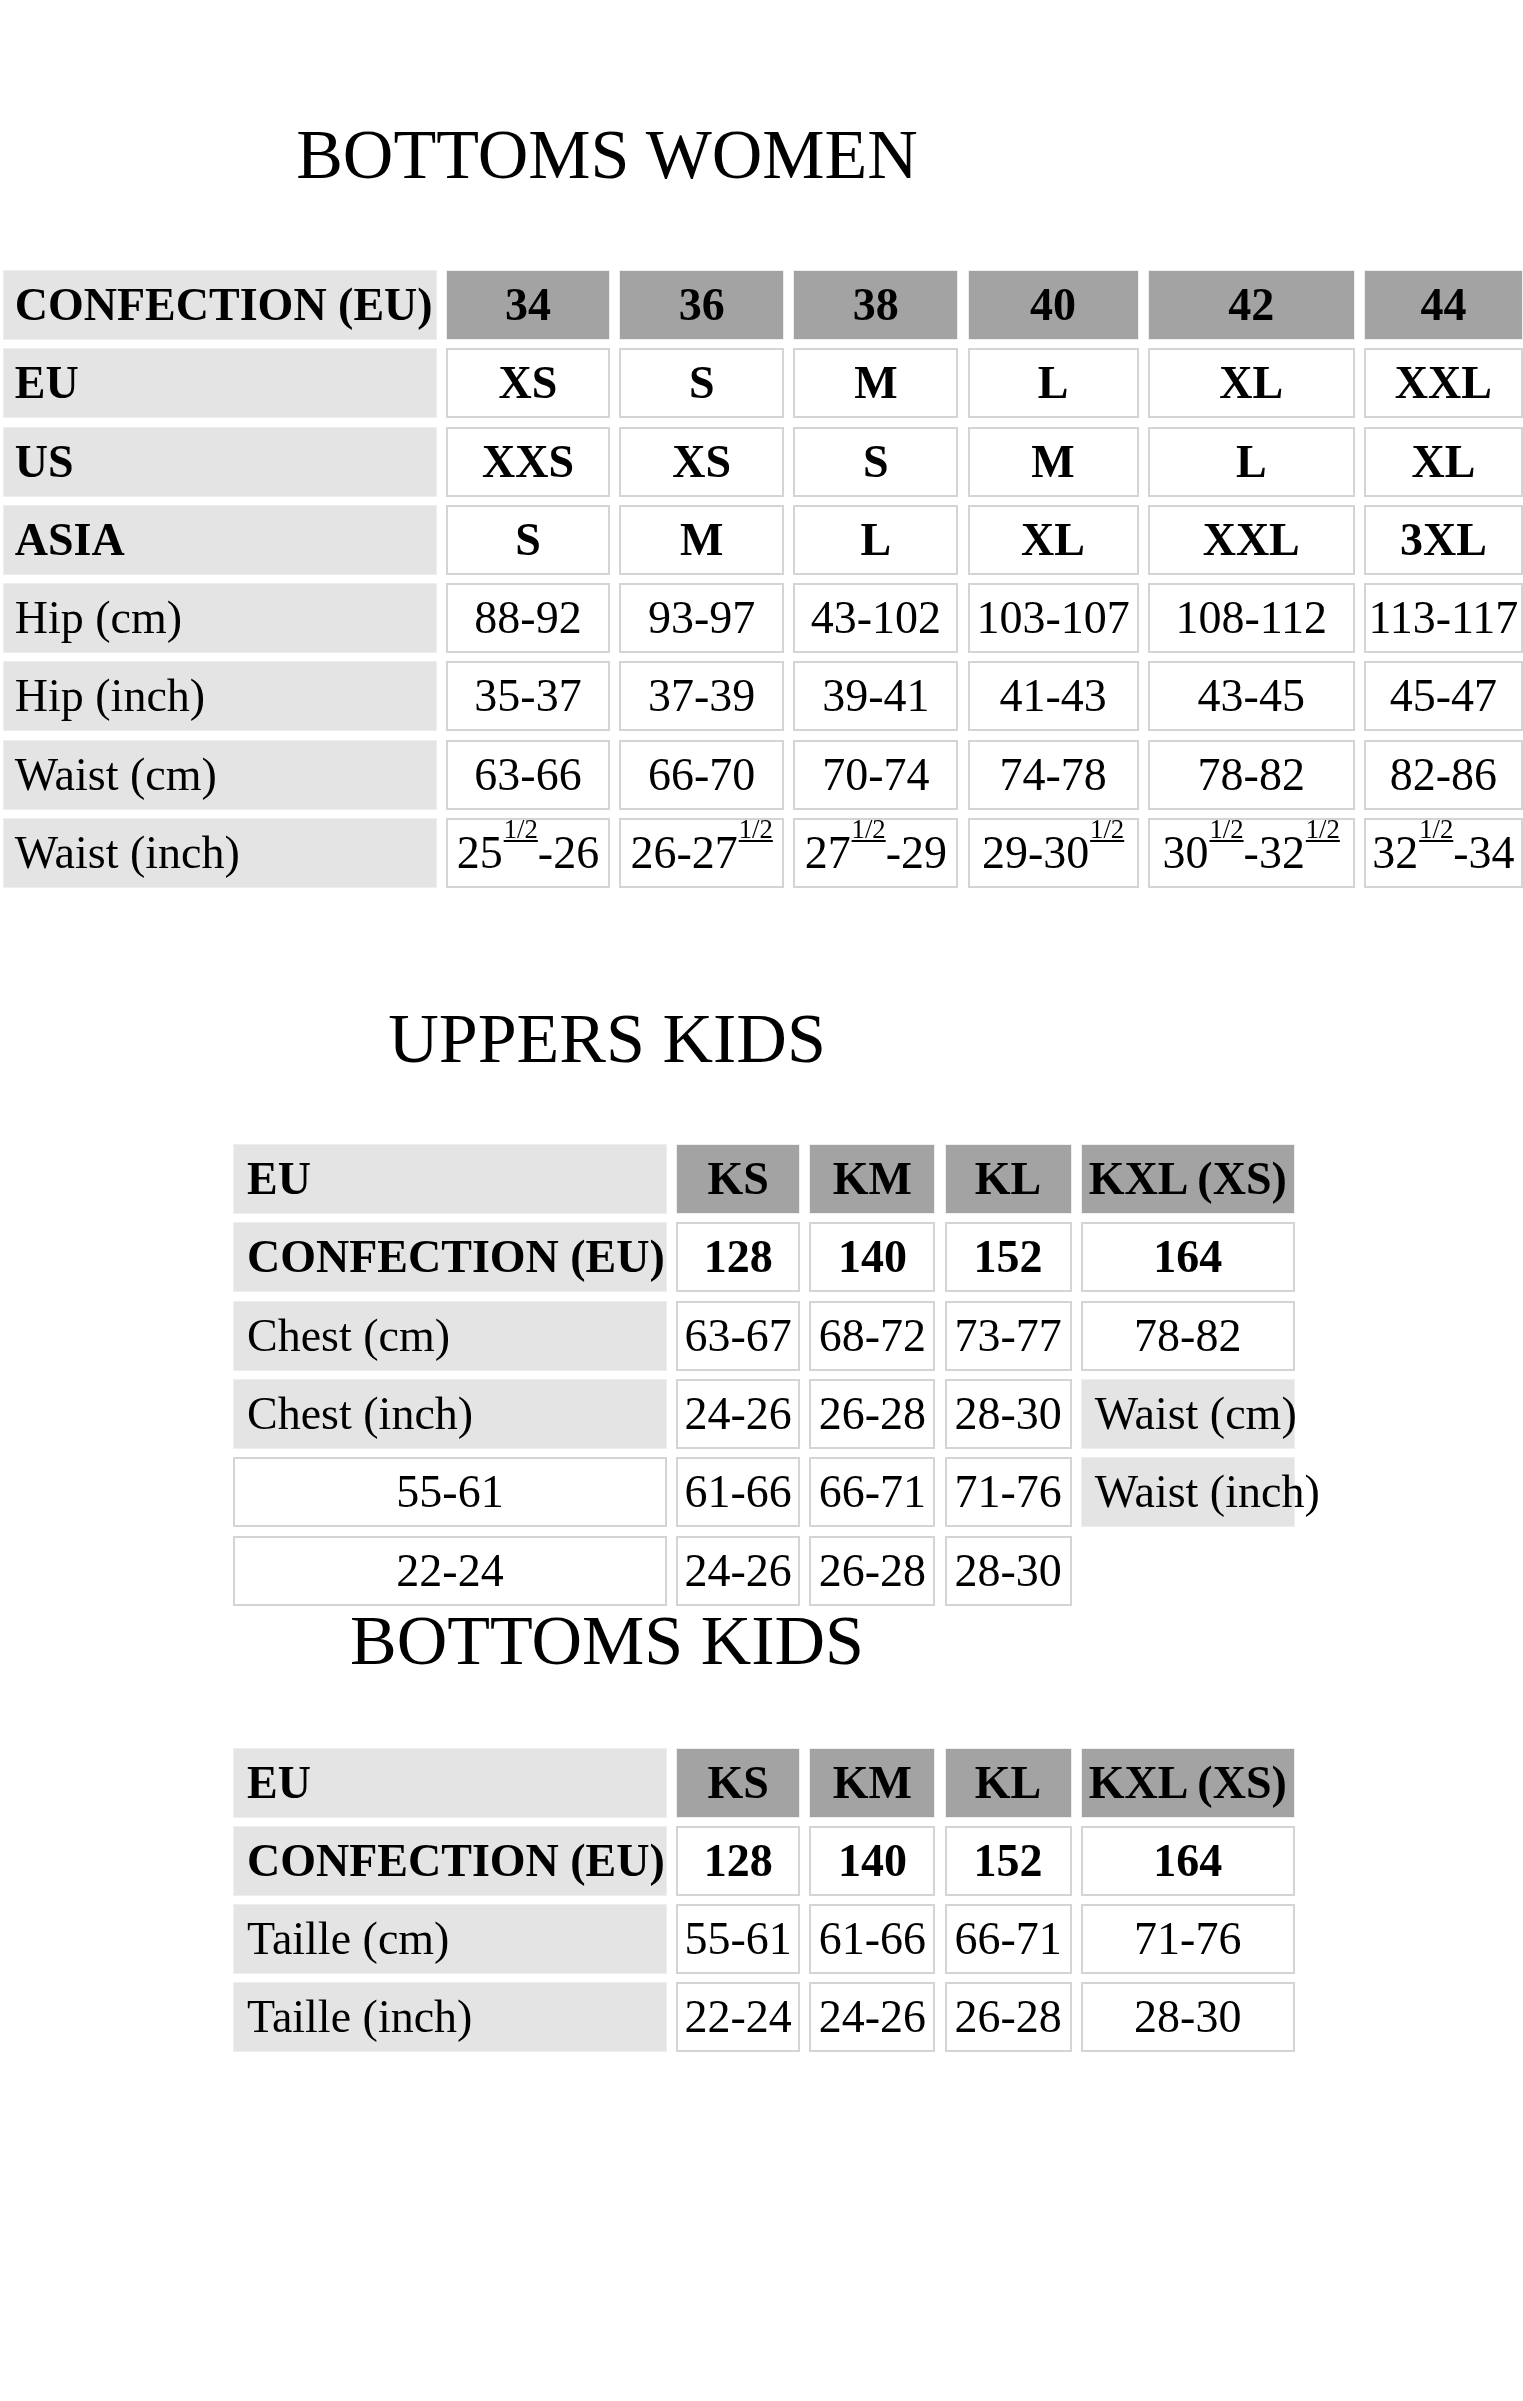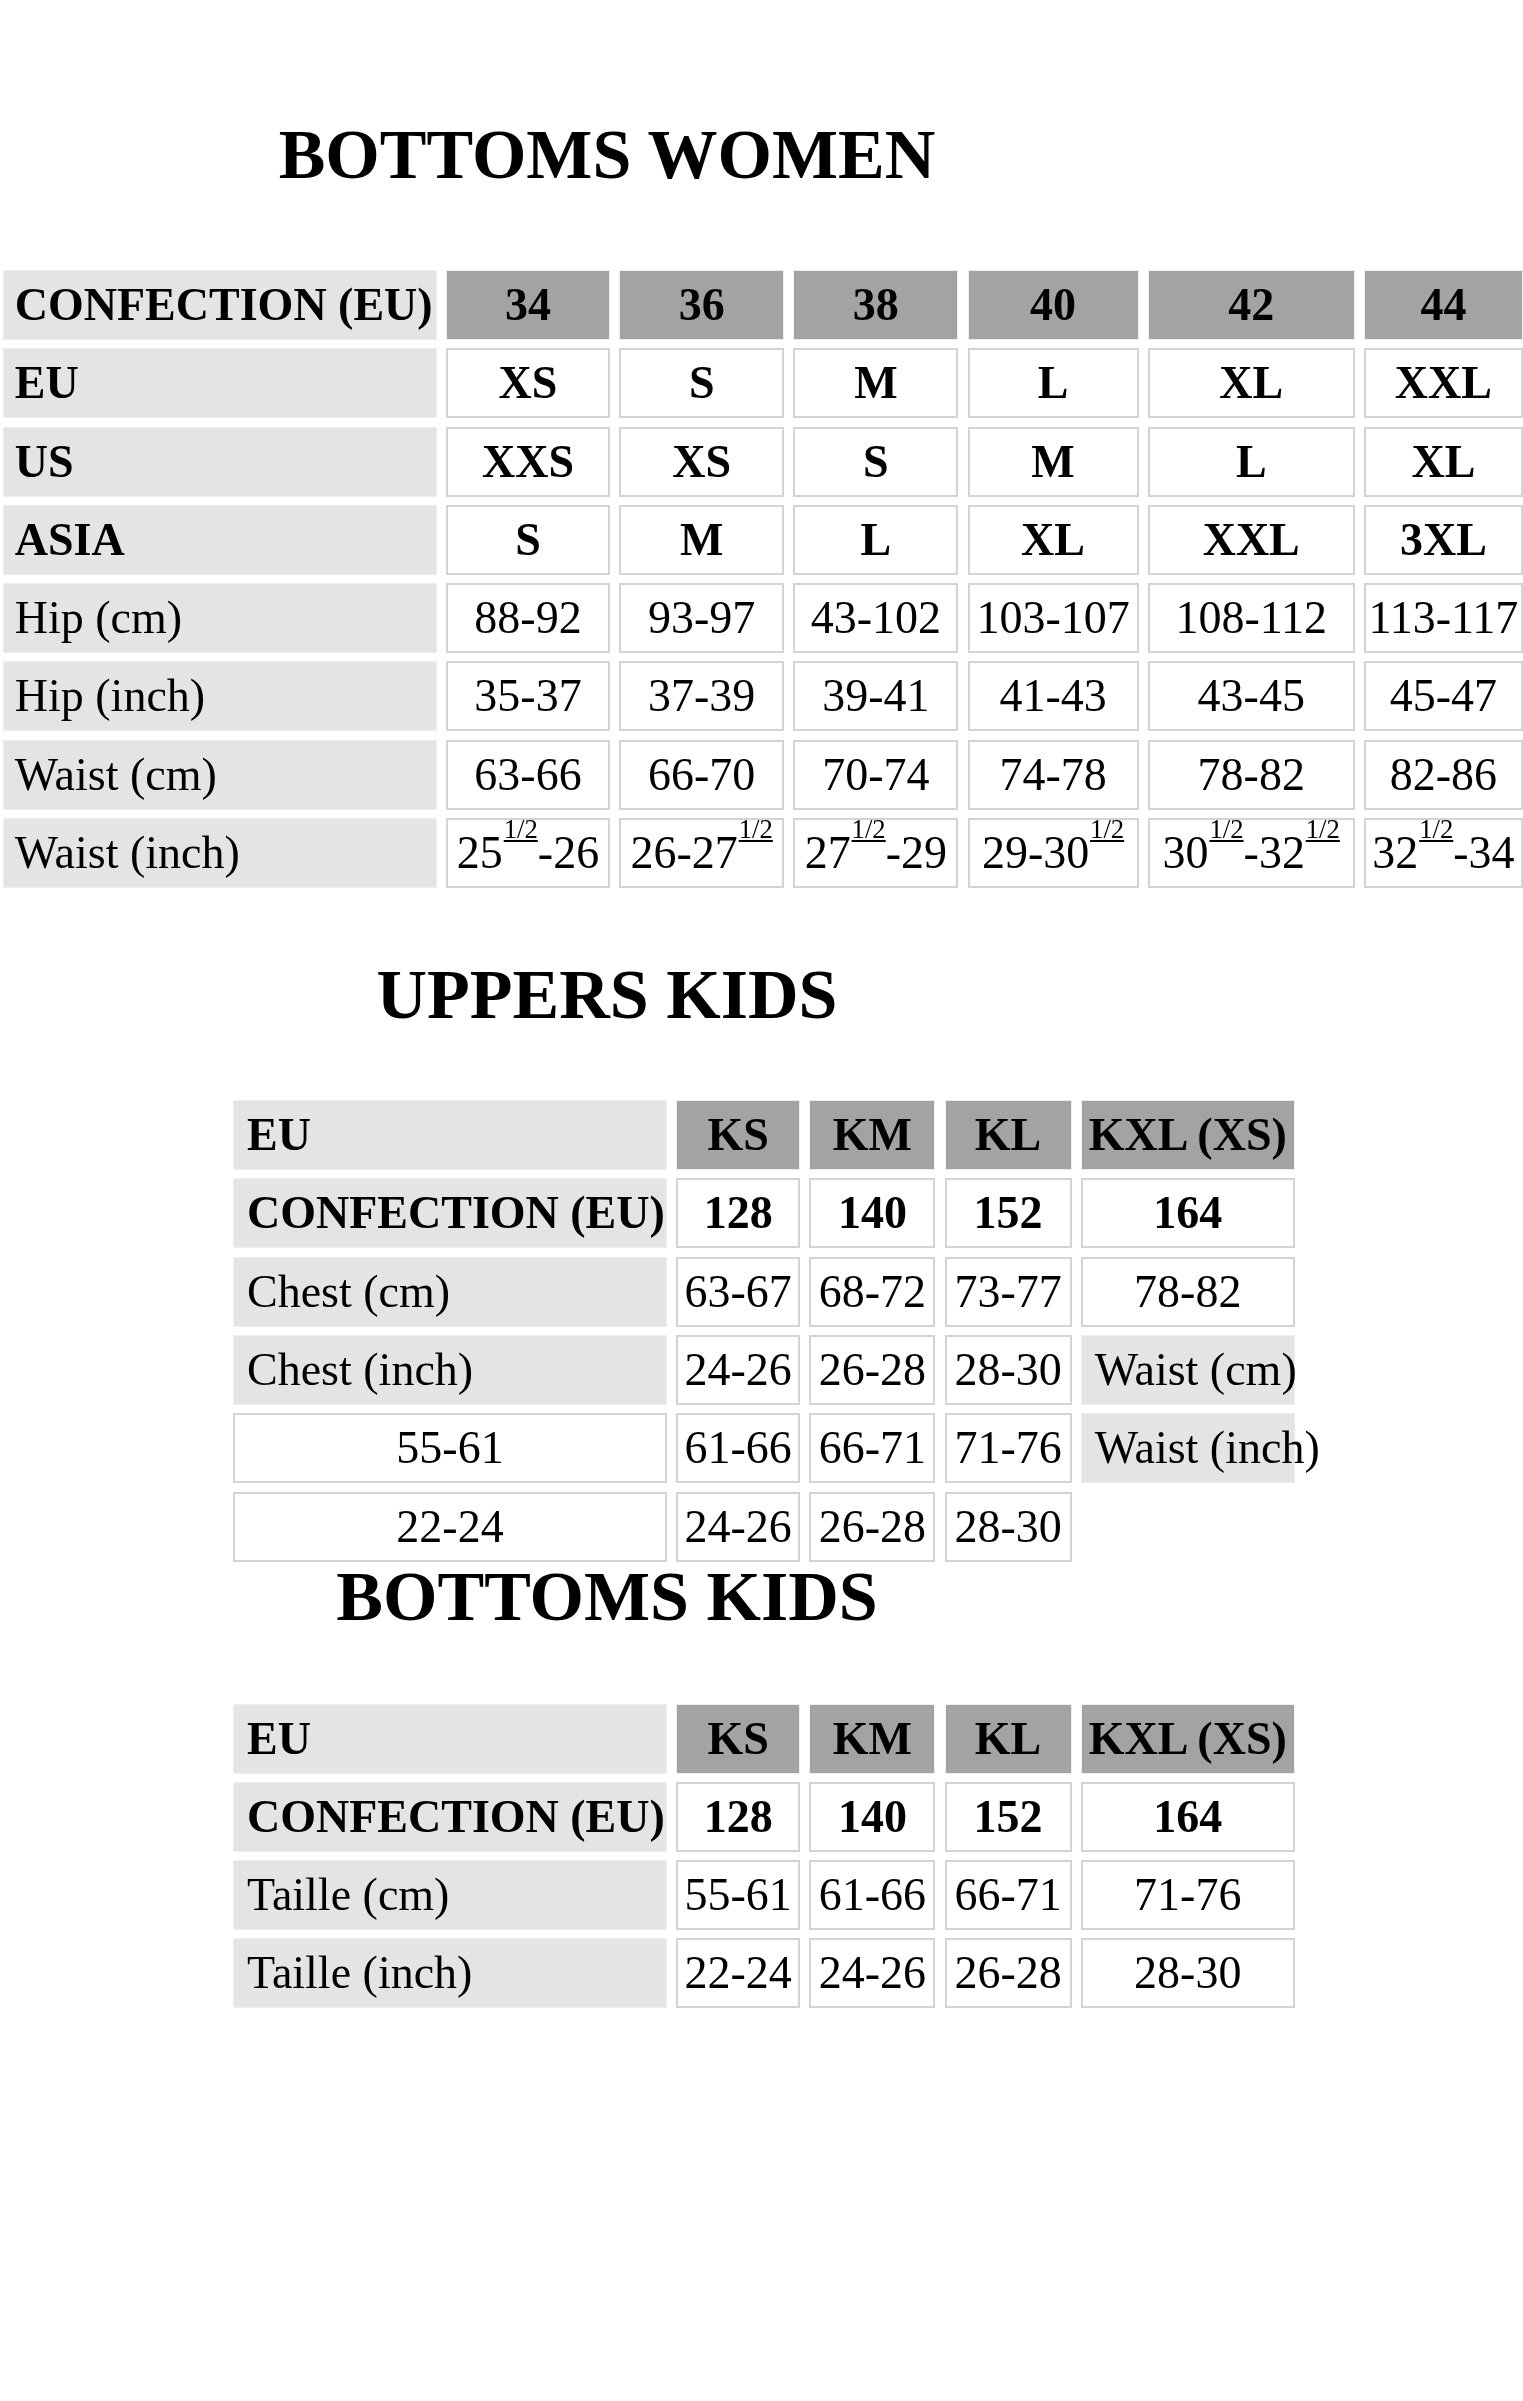--- a/index.html
+++ b/index.html
@@ -9,27 +9,27 @@
     background: #ffffff;
     font-family: "Liberation Serif", "DejaVu Serif", serif;
     color: #000;
     overflow: hidden;
   }
   * { box-sizing: border-box; }
 
   .title {
     width: 1214px;
     text-align: center;
-    font-weight: bold;
+    font-weight: normal;
     font-size: 70px;
     line-height: 70px;
     letter-spacing: 0px;
   }
   .title1 { margin-top: 120px; }
-  .title2 { margin-top: 72px; }
+  .title2 { margin-top: 116px; }
   .title3 { }
 
   .size-table {
     display: grid;
     column-gap: 9.2px;
     row-gap: 8.3px;
     grid-auto-rows: 70px;
   }
   .t1 {
     grid-template-columns: 434px 164px 165px 165px 171px 207px 159px;

